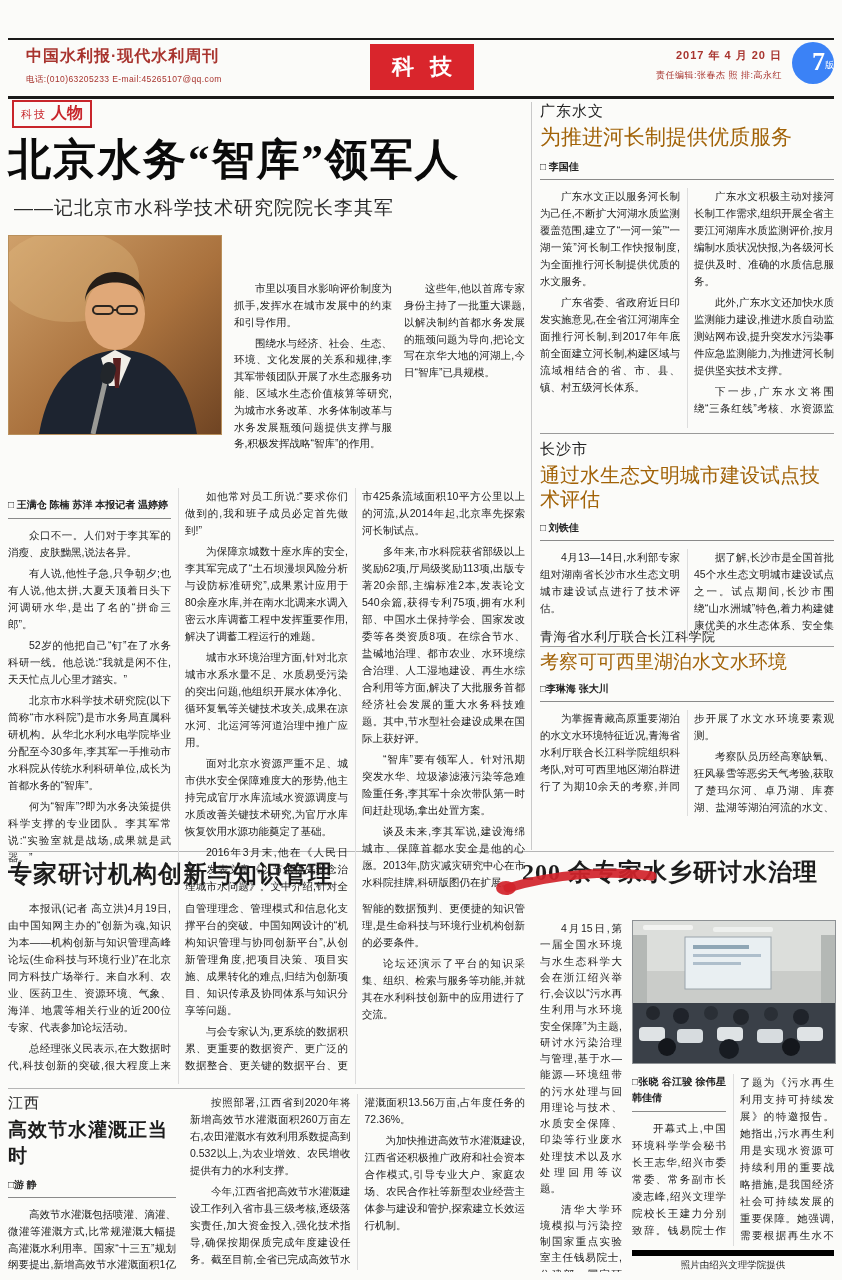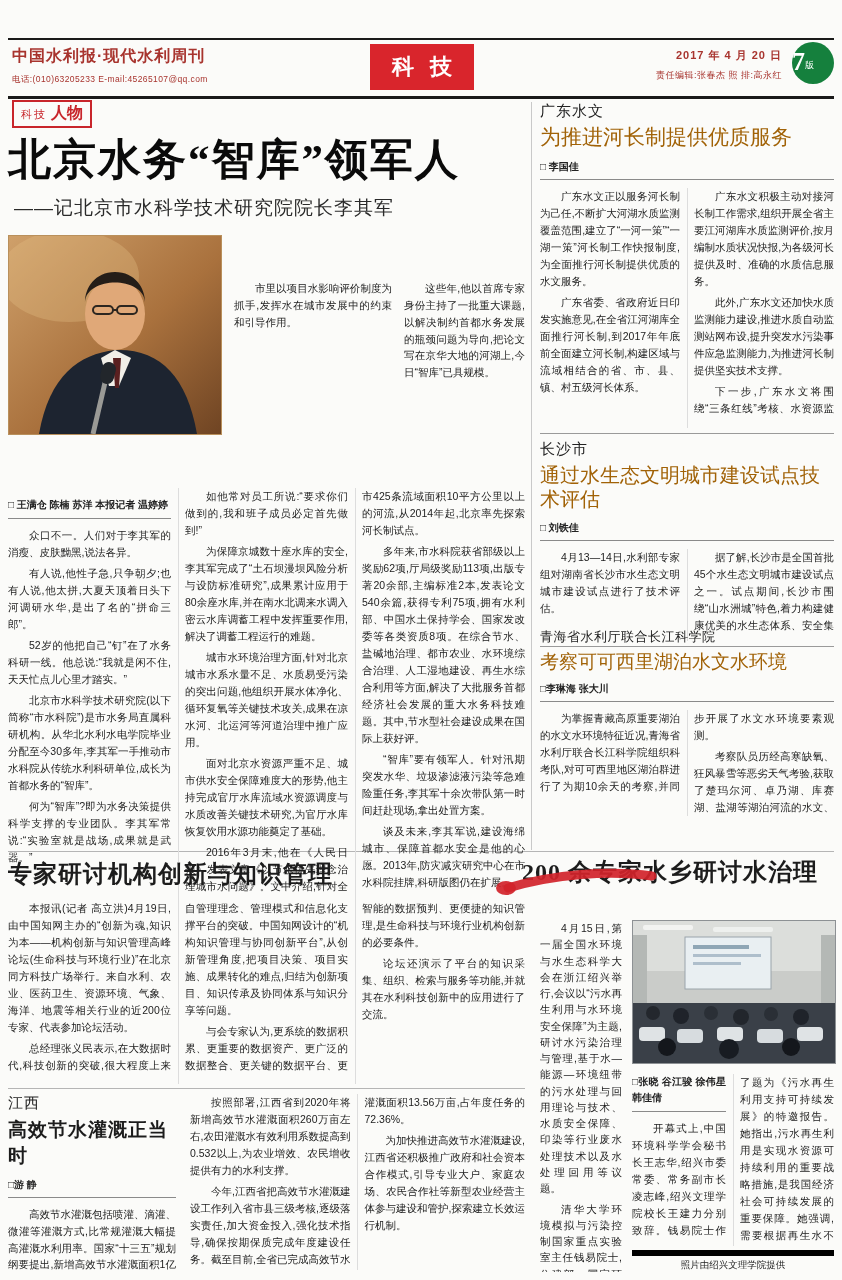--- a/index.html
+++ b/index.html
@@ -5,31 +5,31 @@
   html,body{margin:0;padding:0;}
   body{
     width:842px;height:1280px;position:relative;overflow:hidden;
     background:#fbfbf9;color:#1c1c1c;
     font-family:"Liberation Sans",sans-serif;
   }
   .serif{font-family:"Liberation Serif",serif;}
   
   .masthead{position:absolute;left:8px;top:38px;width:826px;height:56px;
     border-top:2px solid #1a1a1a;border-bottom:3px solid #1a1a1a;}
-  .mh-left{position:absolute;left:4px;top:6px;}
+  .mh-left{position:absolute;left:18px;top:6px;}
   .paper-name{font-size:16px;font-weight:bold;color:#a8342e;letter-spacing:1px;}
   .contact{font-size:8.5px;color:#a8342e;margin-top:7px;letter-spacing:.4px;}
   .section-banner{position:absolute;left:362px;top:4px;width:104px;height:46px;
     background:#d9252c;color:#fff;display:flex;align-items:center;justify-content:center;
     font-size:22px;font-weight:bold;letter-spacing:16px;text-indent:16px;}
   .mh-right{position:absolute;right:52px;top:8px;text-align:right;}
   .mh-date{font-size:11px;color:#a8342e;font-weight:bold;letter-spacing:1px;}
   .mh-editors{font-size:9px;color:#a8342e;margin-top:6px;letter-spacing:.5px;}
   .page-badge{position:absolute;right:0;top:2px;width:42px;height:42px;border-radius:50%;
-    background:#15803d;color:#fff;text-align:left;line-height:40px;}
+    background:#3b82f6;color:#fff;text-align:right;line-height:40px;}
   .page-badge .num{font-size:26px;font-weight:bold;font-family:"Liberation Serif",serif;}
   .page-badge .lab{font-size:9px;vertical-align:2px;}
   
   .kicker{font-size:15px;color:#222;letter-spacing:1px;}
   .headline{font-weight:normal;color:#a16207;line-height:1.22;margin:4px 0 0;}
   .byline{font-size:10px;font-weight:bold;color:#222;border-bottom:1px solid #8a8a8a;
     padding-bottom:5px;margin:9px 0 8px;}
   .bodytext{font-size:10.5px;line-height:1.62;color:#222;text-align:justify;overflow:hidden;}
   .para{margin:0 0 4px;text-indent:2em;}
   .cols2{column-count:2;column-gap:14px;column-rule:1px solid #ddd;column-fill:auto;}
@@ -127,20 +127,21 @@
       <ellipse cx="106" cy="78" rx="30" ry="36" fill="#e0a878"></ellipse>
       <path d="M76,66 C78,40 134,40 136,66 C136,52 126,36 106,36 C86,36 76,52 76,66 Z" fill="#241d18"></path>
       <rect x="84" y="70" width="20" height="8" rx="4" fill="none" stroke="#2c2620" stroke-width="2"></rect>
       <rect x="108" y="70" width="20" height="8" rx="4" fill="none" stroke="#2c2620" stroke-width="2"></rect>
       <line x1="104" y1="74" x2="108" y2="74" stroke="#2c2620" stroke-width="2"></line>
       <line x1="84" y1="198" x2="98" y2="138" stroke="#9a9a96" stroke-width="5"></line>
       <rect x="92" y="126" width="14" height="22" rx="7" fill="#22262b" transform="rotate(14 99 137)"></rect>
     </svg>
     <div class="mini-col a">
         <p class="para">市里以项目水影响评价制度为抓手,发挥水在城市发展中的约束和引导作用。</p>
+        <p class="para">围绕水与经济、社会、生态、环境、文化发展的关系和规律,李其军带领团队开展了水生态服务功能、区域水生态价值核算等研究,为城市水务改革、水务体制改革与水务发展瓶颈问题提供支撑与服务,积极发挥战略“智库”的作用。</p>
       </div>
     <div class="mini-col b">
         <p class="para">这些年,他以首席专家身份主持了一批重大课题,以解决制约首都水务发展的瓶颈问题为导向,把论文写在京华大地的河湖上,今日“智库”已具规模。</p>
       </div>
   </div>
   <div class="main-row2 bodytext cols3">
     <div class="byline">□ 王满仓 陈楠  苏洋 本报记者 温婷婷</div>
     <div>
         <p class="para">众口不一。人们对于李其军的消瘦、皮肤黝黑,说法各异。</p>
         <p class="para">有人说,他性子急,只争朝夕;也有人说,他太拼,大夏天顶着日头下河调研水华,是出了名的“拼命三郎”。</p>

